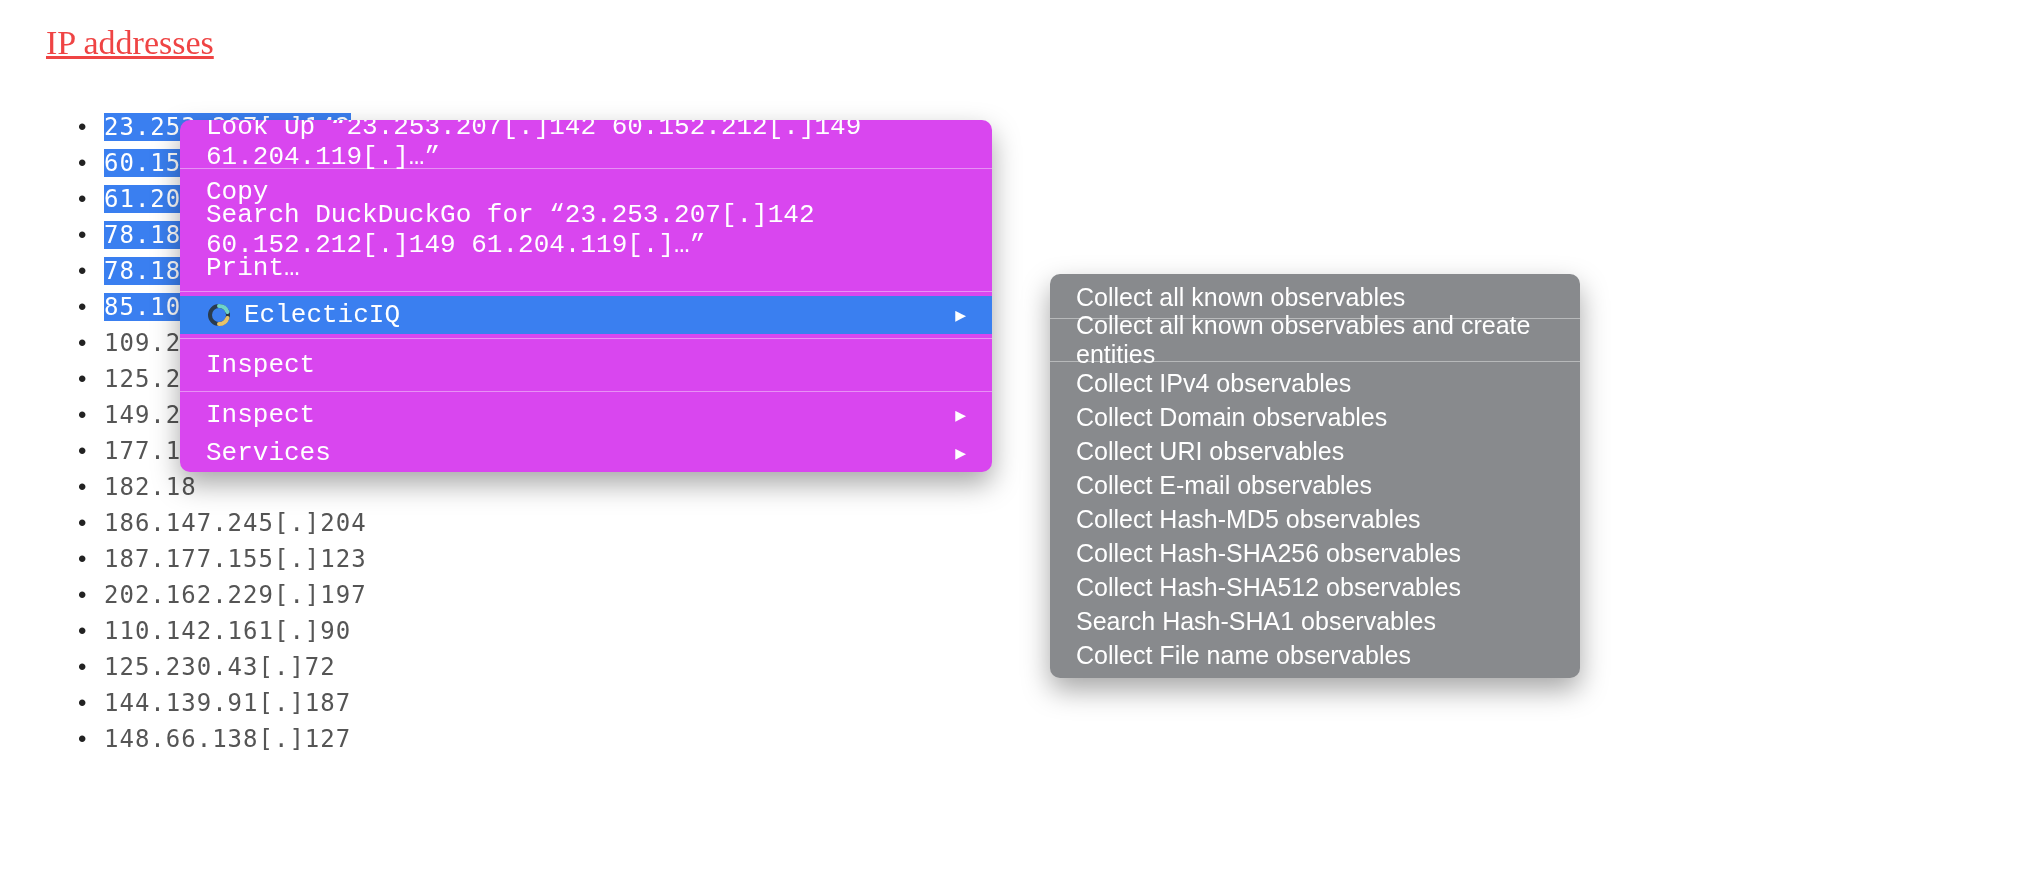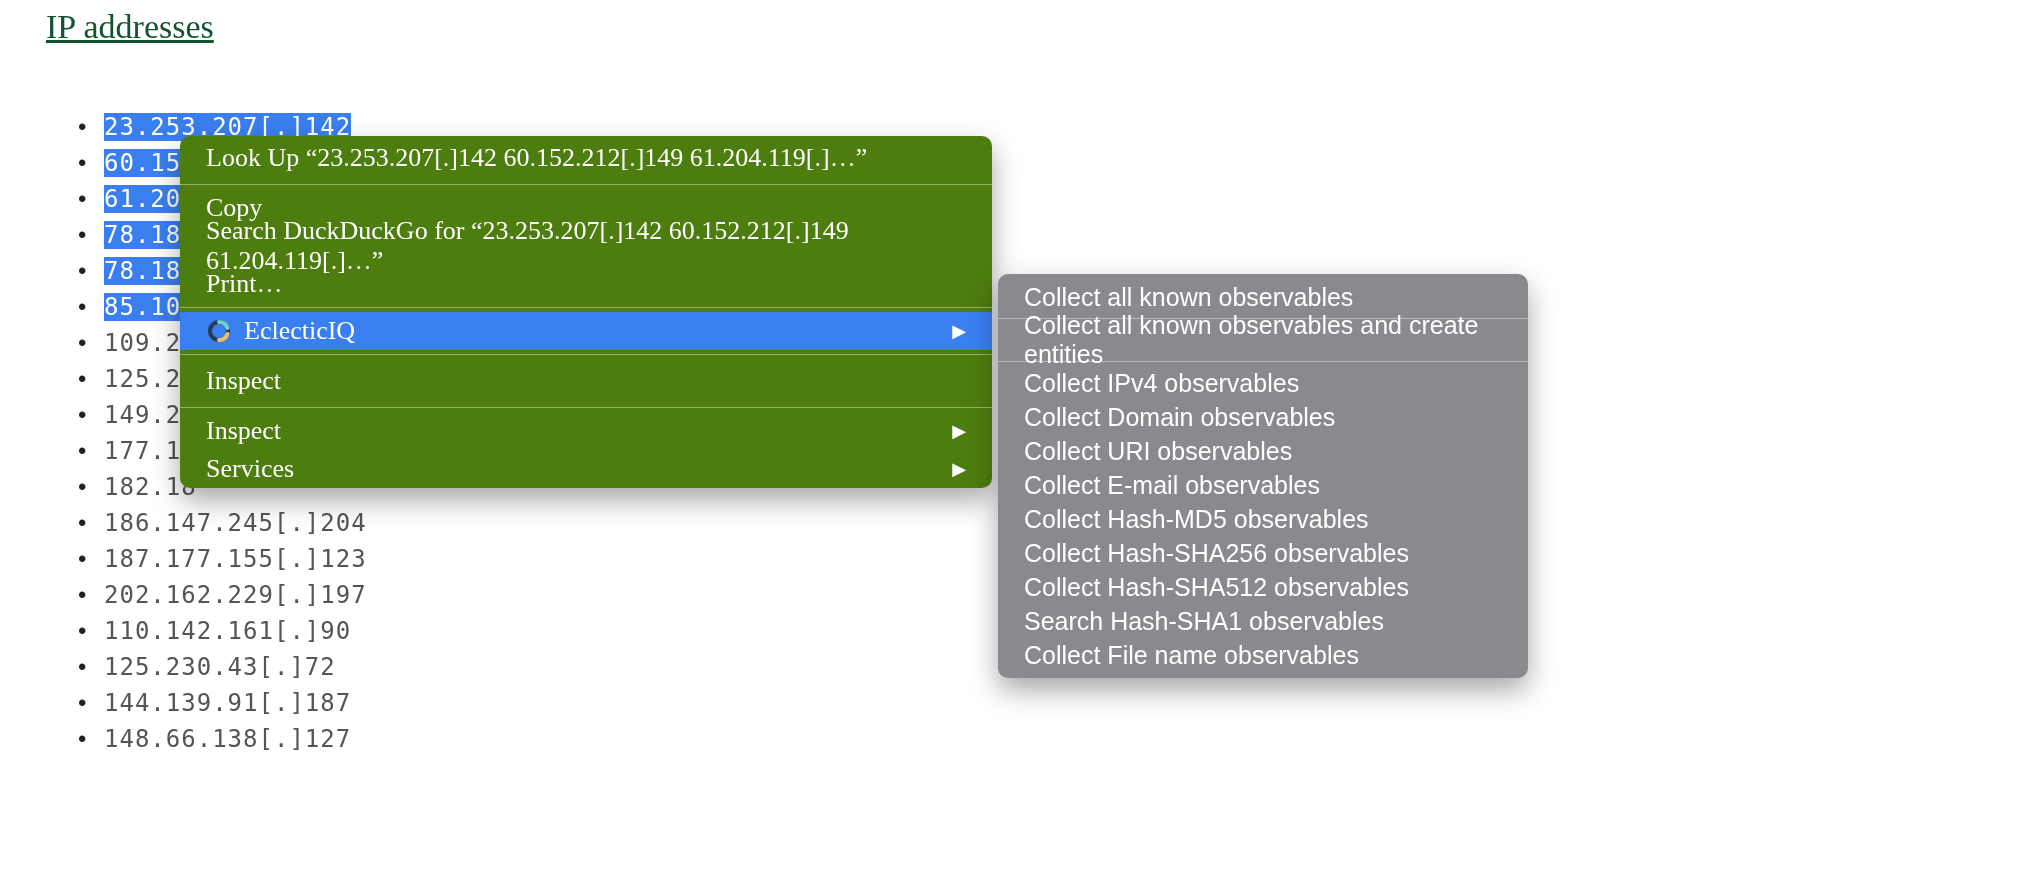--- a/index.html
+++ b/index.html
@@ -2,23 +2,23 @@
 <html><head>
 <meta charset="utf-8">
 <style>
   * { box-sizing: border-box; margin: 0; padding: 0; }
   html, body { width: 2044px; height: 886px; background: #ffffff; font-family: Georgia, 'Times New Roman', serif; }
   body { position: relative; }
 
   .heading {
     position: absolute;
     left: 46px;
-    top: 8px;
+    top: 24px;
     font-size: 34px;
-    color: #14532d;
+    color: #ef4444;
     text-decoration: underline;
     font-family: Georgia, serif;
   }
 
   .ip-list {
     position: absolute;
     left: 78px;
     top: 80px;
     list-style: none;
     margin-top: 29px;
@@ -49,26 +49,25 @@
     background: #3a7ff0;
     color: #ffffff;
   }
 
   
   .context-menu {
     position: absolute;
     left: 180px;
     top: 120px;
     width: 812px;
-    background: #4d7c0f;
+    background: #d946ef;
     border-radius: 10px;
     box-shadow: 0 12px 28px rgba(0,0,0,0.35);
-    font-family: Liberation Serif, serif;
+    font-family: Liberation Mono, monospace;
     overflow: hidden;
-    margin-top: 16px;
   }
   .menu-item {
     color: #ffffff;
     font-size: 26px;
     padding: 6px 26px;
     display: flex;
     align-items: center;
     position: relative;
     height: 38px;
   }
@@ -90,21 +89,21 @@
     height: 26px;
     margin-right: 12px;
     display: inline-flex;
     align-items: center;
     justify-content: center;
   }
 
   
   .submenu {
     position: absolute;
-    left: 998px;
+    left: 1050px;
     top: 274px;
     width: 530px;
     background: #888a8d;
     border-radius: 10px;
     box-shadow: 0 12px 28px rgba(0,0,0,0.35);
     font-family: -apple-system, 'Helvetica Neue', Arial, sans-serif;
     overflow: hidden;
     padding: 6px 0;
   }
   .submenu .menu-item {

